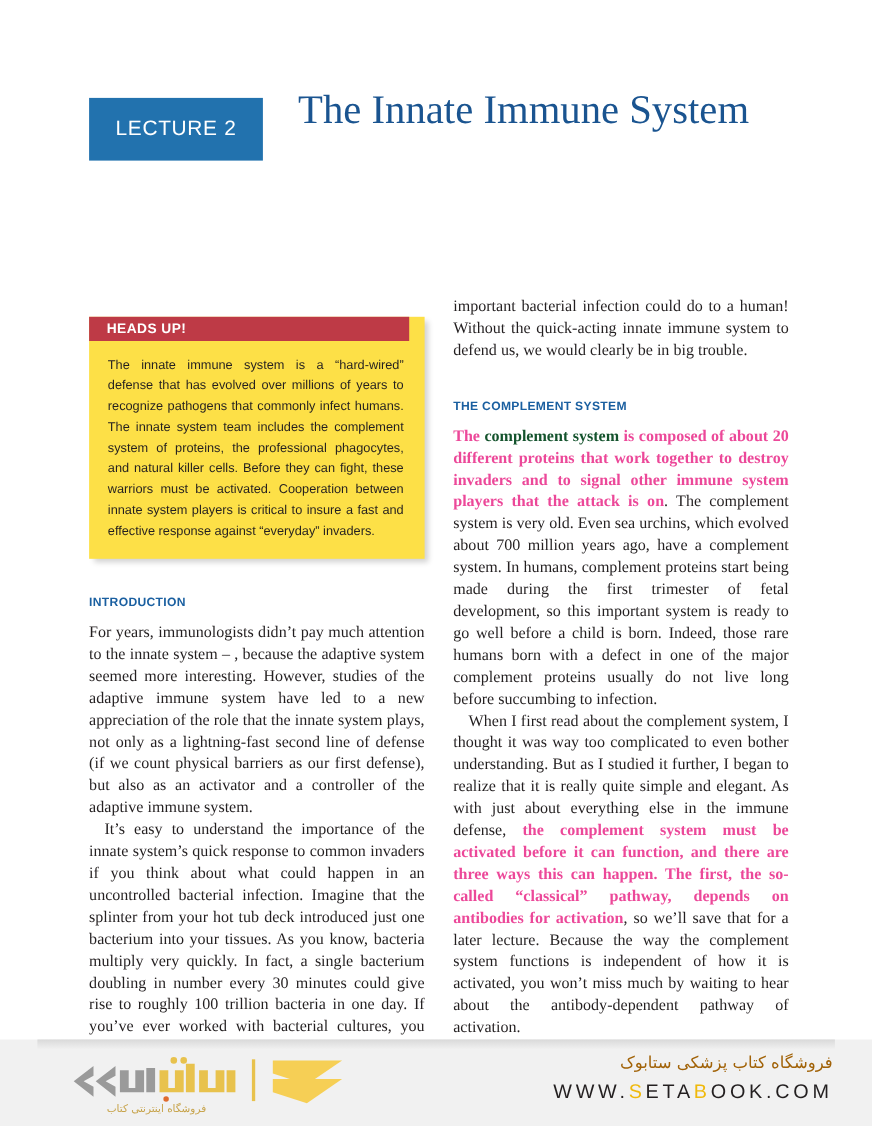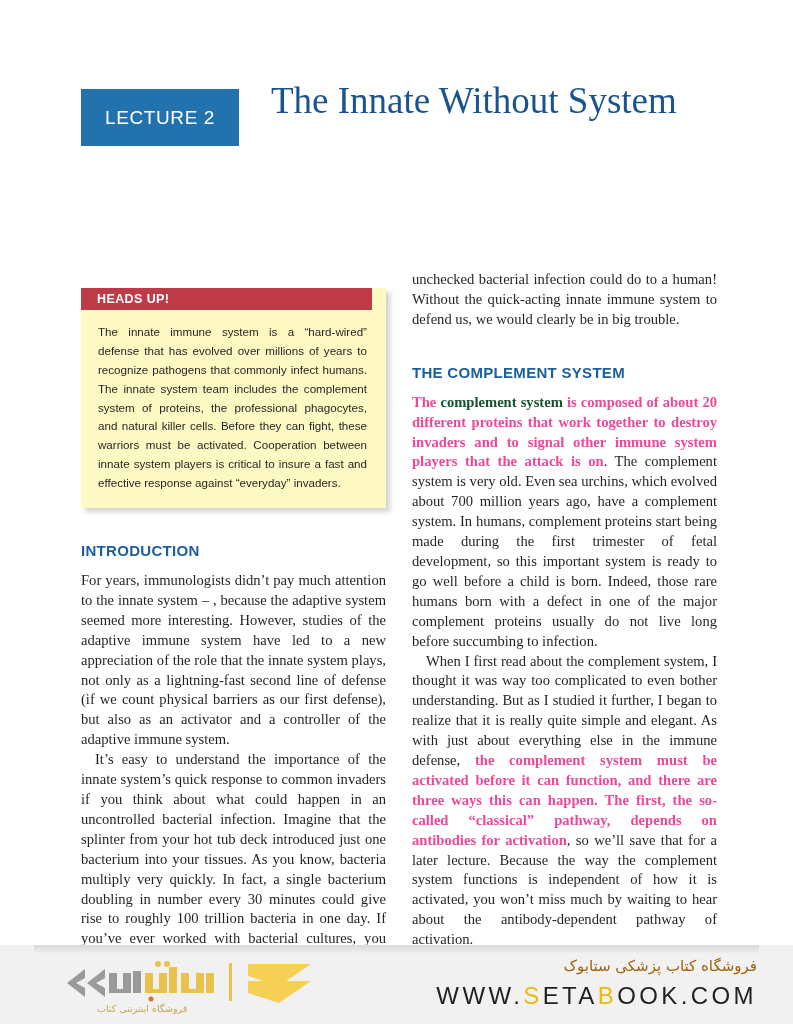--- a/index.html
+++ b/index.html
@@ -62,21 +62,21 @@
     position: absolute;
     width: 305px;
   }
   .col-left  { left: 81px;  top: 276px; }
   .col-right { left: 412px; top: 270px; }
 
   
   .headsup {
     position: relative;
     width: 305px;
-    background: #fef9c3;
+    background: #fde047;
     box-shadow: 4px 4px 5px rgba(0,0,0,0.18);
     padding: 0 0 15px 0;
     box-sizing: border-box;
     margin-bottom: 34px;
   }
   .headsup-bar {
     position: relative;
     margin: 12px 14px 13px 0;
     background: #be3a46;
     height: 22px;
@@ -99,21 +99,21 @@
     color: #231f20;
     text-align: justify;
     -webkit-hyphens: auto;
     hyphens: auto;
   }
 
   
   .h-section {
     font-family: "Liberation Sans", "DejaVu Sans", sans-serif;
     font-weight: bold;
-    font-size: 15px;
+    font-size: 11px;
     letter-spacing: 0.3px;
     color: #1a5fa0;
     margin: 0 0 12px 0;
   }
   .h-section.spaced { margin-top: 34px; }
 
   .h-sub {
     font-family: "Liberation Sans", "DejaVu Sans", sans-serif;
     font-weight: bold;
     font-size: 14.5px;
@@ -192,57 +192,57 @@
   .footer-fa {
     font-family: "DejaVu Sans", sans-serif;
     font-size: 15px;
     color: #a16207;
     direction: rtl;
     white-space: nowrap;
     margin-bottom: 7px;
   }
   .footer-url {
     font-family: "Liberation Sans", "DejaVu Sans", sans-serif;
-    font-size: 24px;
+    font-size: 18px;
     letter-spacing: 3.4px;
     color: #231f20;
     white-space: nowrap;
   }
   .footer-url .gold { color: #f0b90b; }
 </style>
 </head>
 <body>
 
 <div class="page">
 
   <div class="header">
     <div class="lecture-badge">
       <span>LECTURE 2</span>
     </div>
-    <div class="doc-title">The Innate Without System</div>
+    <div class="doc-title">The Innate Immune System</div>
   </div>
 
   <div class="col col-left">
 
     <div class="headsup">
       <div class="headsup-bar">
         <span class="headsup-bar-label">HEADS UP!</span>
       </div>
       <div class="headsup-body">The innate immune system is a “hard-wired” defense that has evolved over millions of years to recognize pathogens that commonly infect humans. The innate system team includes the complement system of proteins, the professional phagocytes, and natural killer cells. Before they can fight, these warriors must be activated. Cooperation between innate system players is critical to insure a fast and effective response against “everyday” invaders.</div>
     </div>
 
     <div class="h-section">INTRODUCTION</div>
 
     <p class="body noindent">For years, immunologists didn’t pay much attention to the innate system – , because the adaptive system seemed more interesting. However, studies of the adaptive immune system have led to a new appreciation of the role that the innate system plays, not only as a lightning-fast second line of defense (if we count physical barriers as our first defense), but also as an activator and a controller of the adaptive immune system.</p>
     <p class="body">It’s easy to understand the importance of the innate system’s quick response to common invaders if you think about what could happen in an uncontrolled bacterial infection. Imagine that the splinter from your hot tub deck introduced just one bacterium into your tissues. As you know, bacteria multiply very quickly. In fact, a single bacterium doubling in number every 30 minutes could give rise to roughly 100 trillion bacteria in one day. If you’ve ever worked with bacterial cultures, you know that a 1-liter culture containing one trillion bacteria is so dense you can’t see through it. So, a single bacterium proliferating for one day could yield a dense culture of about 100 liters. Now remember that your total blood volume is only about 5 liters, and you can appreciate what an</p>
   </div>
 
   <div class="col col-right">
 
-    <p class="body noindent">unchecked bacterial infection could do to a human! Without the quick-acting innate immune system to defend us, we would clearly be in big trouble.</p>
+    <p class="body noindent">important bacterial infection could do to a human! Without the quick-acting innate immune system to defend us, we would clearly be in big trouble.</p>
 
     <div class="h-section spaced">THE COMPLEMENT SYSTEM</div>
 
     <p class="body noindent"><span class="hl-green">The </span><span class="hl-red">complement system</span><span class="hl-green"> is composed of about 20 different proteins that work together to destroy invaders and to signal other immune system players that the attack is on</span><span>. The complement system is very old. Even sea urchins, which evolved about 700 million years ago, have a complement system. In humans, complement proteins start being made during the first trimester of fetal development, so this important system is ready to go well before a child is born. Indeed, those rare humans born with a defect in one of the major complement proteins usually do not live long before succumbing to infection.</span></p>
 
     <p class="body"><span>When I first read about the complement system, I thought it was way too complicated to even bother understanding. But as I studied it further, I began to realize that it is really quite simple and elegant. As with just about everything else in the immune defense, </span><span class="hl-green">the complement system must be activated before it can function, and there are three ways this can happen. The first, the so-called “classical” pathway, depends on antibodies for activation</span><span>, so we’ll save that for a later lecture. Because the way the complement system functions is independent of how it is activated, you won’t miss much by waiting to hear about the antibody-dependent pathway of activation.</span></p>
 
     <div class="h-sub">The alternative pathway</div>
 
     <p class="body noindent"><span class="hl-green">The second way the complement system can be activated is called the </span><span class="hl-red">alternative pathway</span><span> – although the alternative pathway certainly evolved before the classical pathway. Immunologists call antibody-dependent activation “classical,” simply because it happened to have been discovered first.</span></p>

